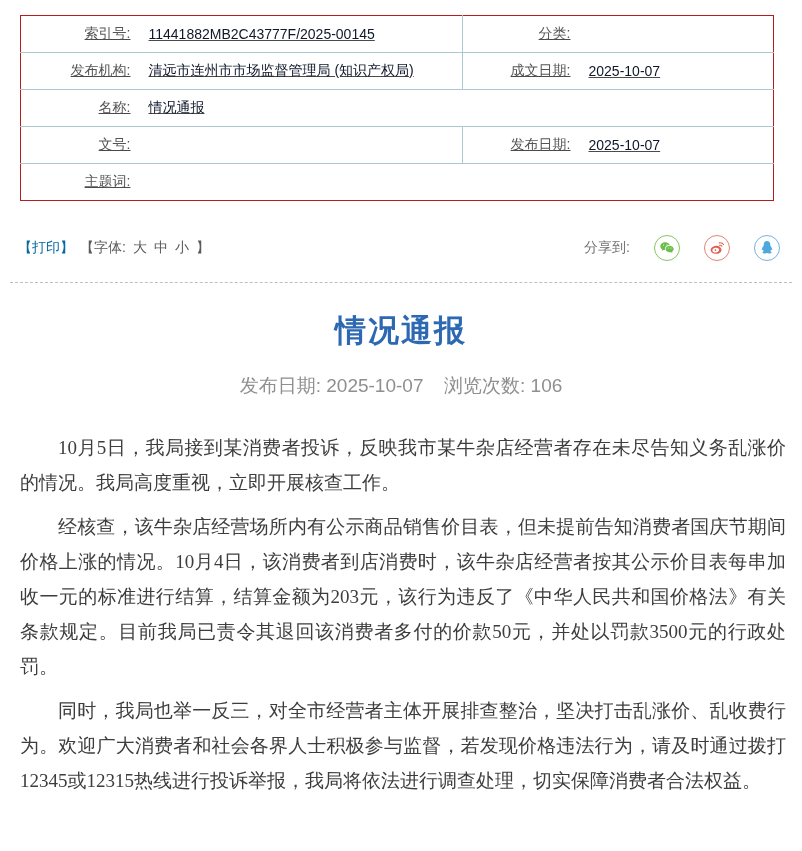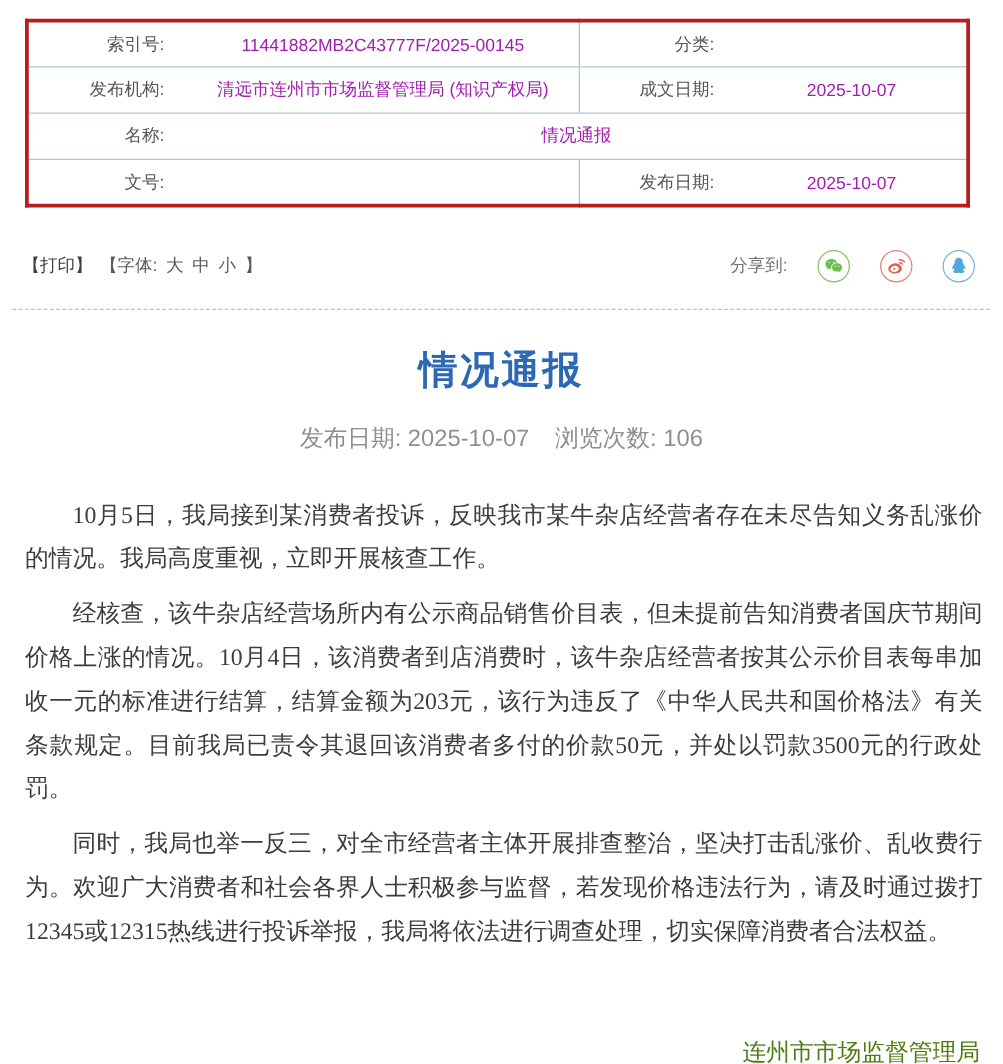--- a/index.html
+++ b/index.html
@@ -15,52 +15,53 @@
     background: #ffffff;
     overflow: hidden;
   }
 
   
   table.meta-table {
     border-collapse: collapse;
     table-layout: fixed;
     width: 753px;
     margin: 15px 0 0 20px;
-    border: 3px solid #b91c1c;
+    border: 1px solid #b91c1c;
     font-size: 14px;
     color: #4a4a4a;
+    text-decoration: underline;
   }
   table.meta-table td {
     border-bottom: 1px solid #abc7d1;
     height: 37px;
     vertical-align: middle;
     white-space: nowrap;
     overflow: hidden;
   }
   table.meta-table tr:last-child td { border-bottom: none; }
   td.lbl { text-align: right; padding-right: 8px; color: #555; }
-  td.val { text-align: center; padding-left: 10px; color: #a21caf; }
+  td.val { text-align: left; padding-left: 10px; color: #0f172a; }
   td.mid { border-left: 1px solid #abc7d1; }
   col.c1 { width: 118px; }
   col.c2 { width: 324px; }
   col.c3 { width: 116px; }
   col.c4 { width: 195px; }
 
   
   .toolbar {
     margin: 33px 22px 0 18px;
     display: flex;
     justify-content: space-between;
     align-items: center;
     font-size: 14px;
     color: #666;
     height: 28px;
   }
   .toolbar .left-group { display: flex; align-items: center; gap: 6px; }
-  .print-btn { cursor: pointer; color: #404040; }
+  .print-btn { cursor: pointer; color: #0369a1; }
   .font-sizer { color: #5a5a5a; display: inline-flex; align-items: flex-start; gap: 7px; }
   .font-sizer .size-opt { cursor: pointer; color: #5a5a5a; }
   .share-group { display: flex; align-items: center; gap: 24px; color: #737373; }
   .share-btn {
     width: 26px; height: 26px;
     border-radius: 50%;
     background: #fff;
     display: inline-flex;
     align-items: center;
     justify-content: center;
@@ -147,20 +148,24 @@
     </tr>
     <tr>
       <td class="lbl">名称:</td>
       <td class="val" colspan="3">情况通报</td>
     </tr>
     <tr>
       <td class="lbl">文号:</td>
       <td class="val"></td>
       <td class="lbl mid">发布日期:</td>
       <td class="val">2025-10-07</td>
+    </tr>
+    <tr>
+      <td class="lbl">主题词:</td>
+      <td class="val" colspan="3"></td>
     </tr>
   </tbody>
     </table>
 
   <div class="toolbar">
     <div class="left-group">
       <span class="print-btn">【打印】</span>
       <span class="font-sizer">
         <span>【字体:</span>
         <span class="size-opt">大</span>

